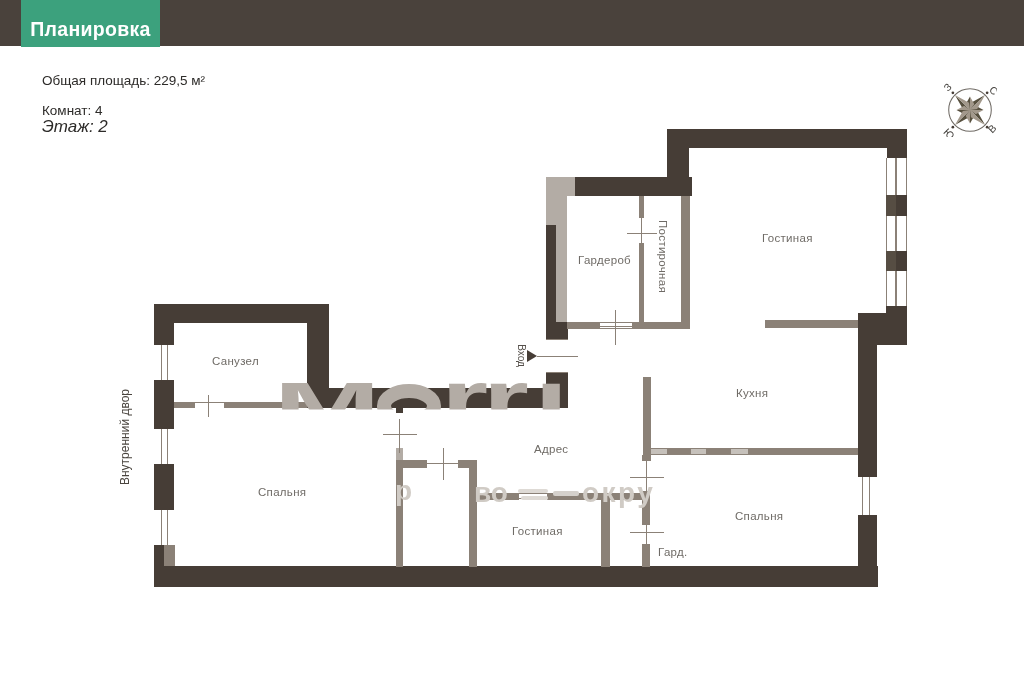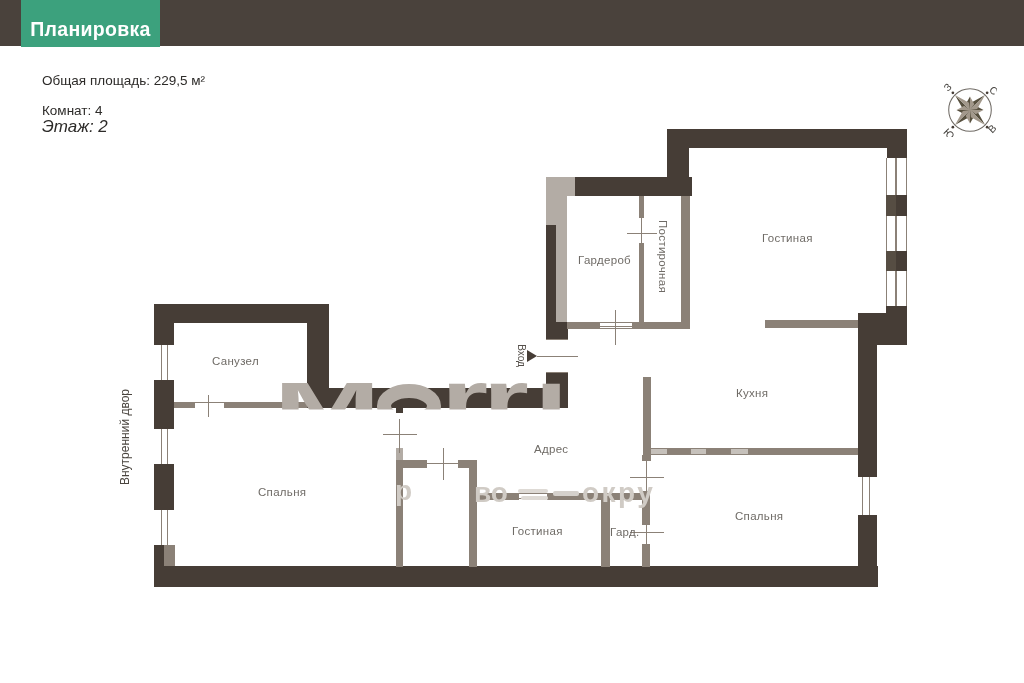--- a/index.html
+++ b/index.html
@@ -260,15 +260,15 @@
   <div class="lbl" style="left:736px;top:387px;">Кухня</div>
 
   <div class="lbl" style="left:735px;top:510px;">Спальня</div>
 
   <div class="lbl" style="left:258px;top:486px;">Спальня</div>
 
   <div class="lbl" style="left:534px;top:443px;">Адрес</div>
 
   <div class="lbl" style="left:512px;top:525px;">Гостиная</div>
 
-  <div class="lbl" style="left:610px;top:526px;">Гард.</div>
+  <div class="lbl" style="left:610px;top:546px;padding-left:48px;">Гард.</div>
 
 </div>
 
 </body></html>

